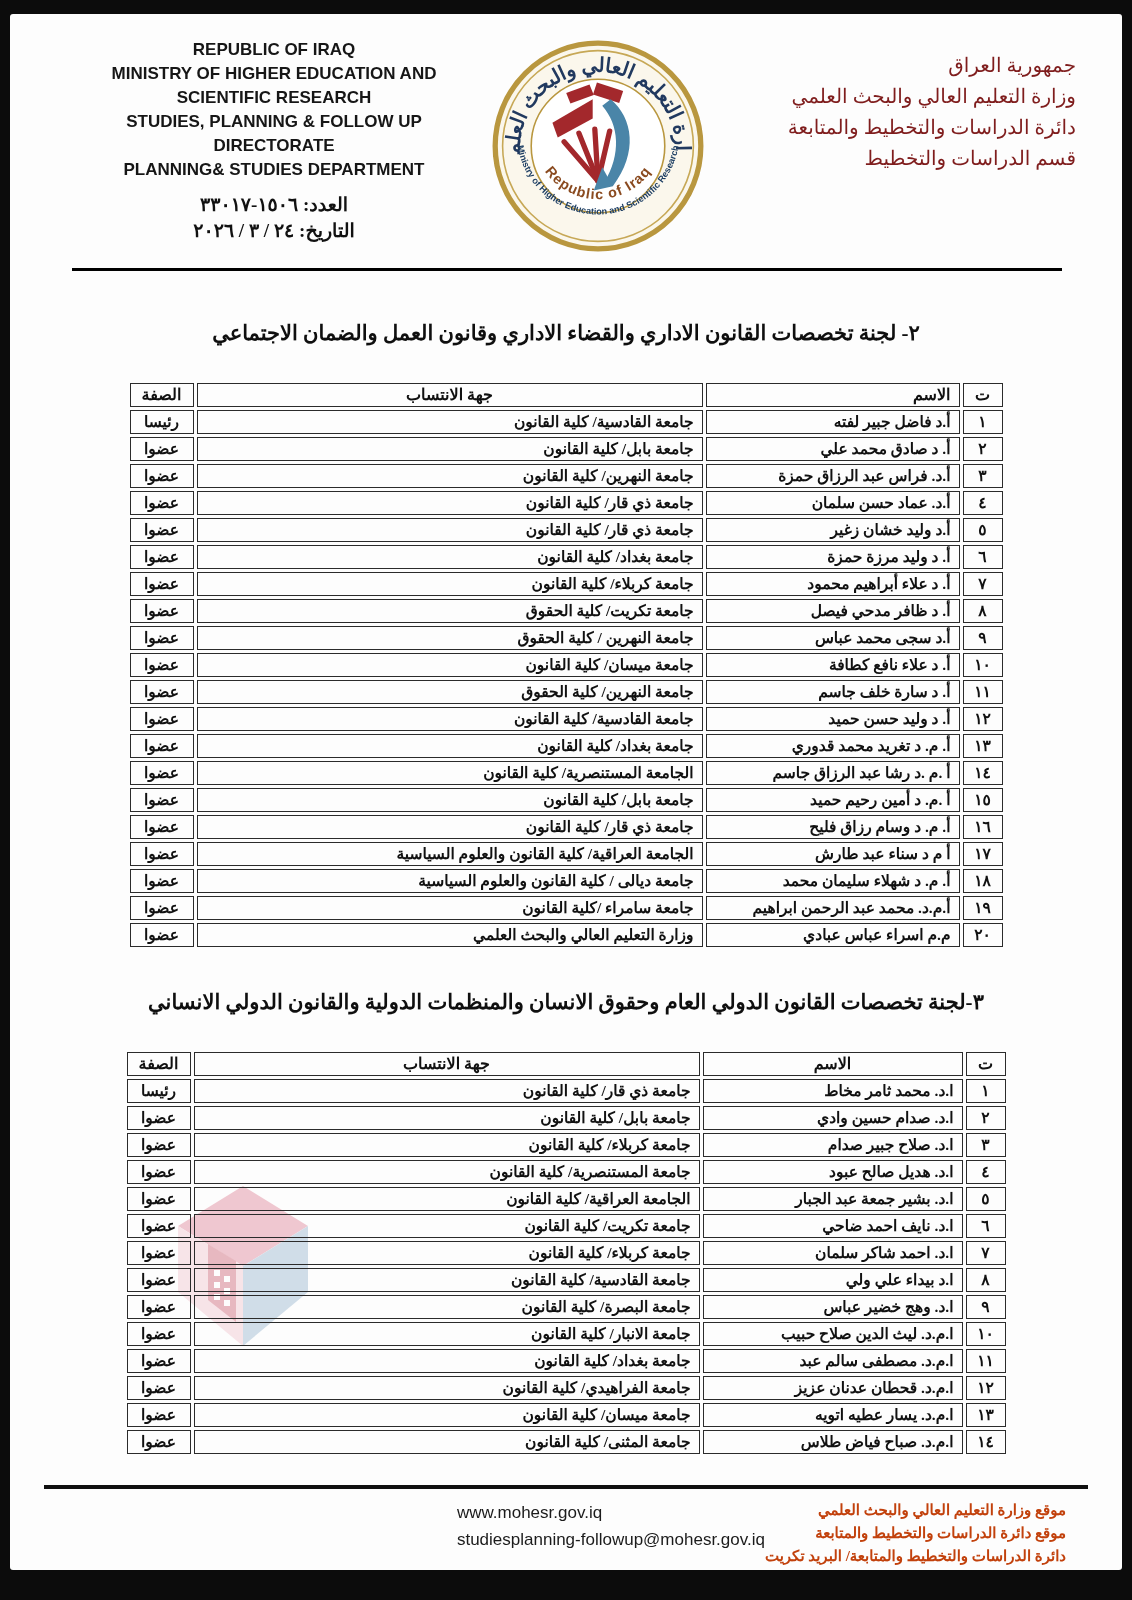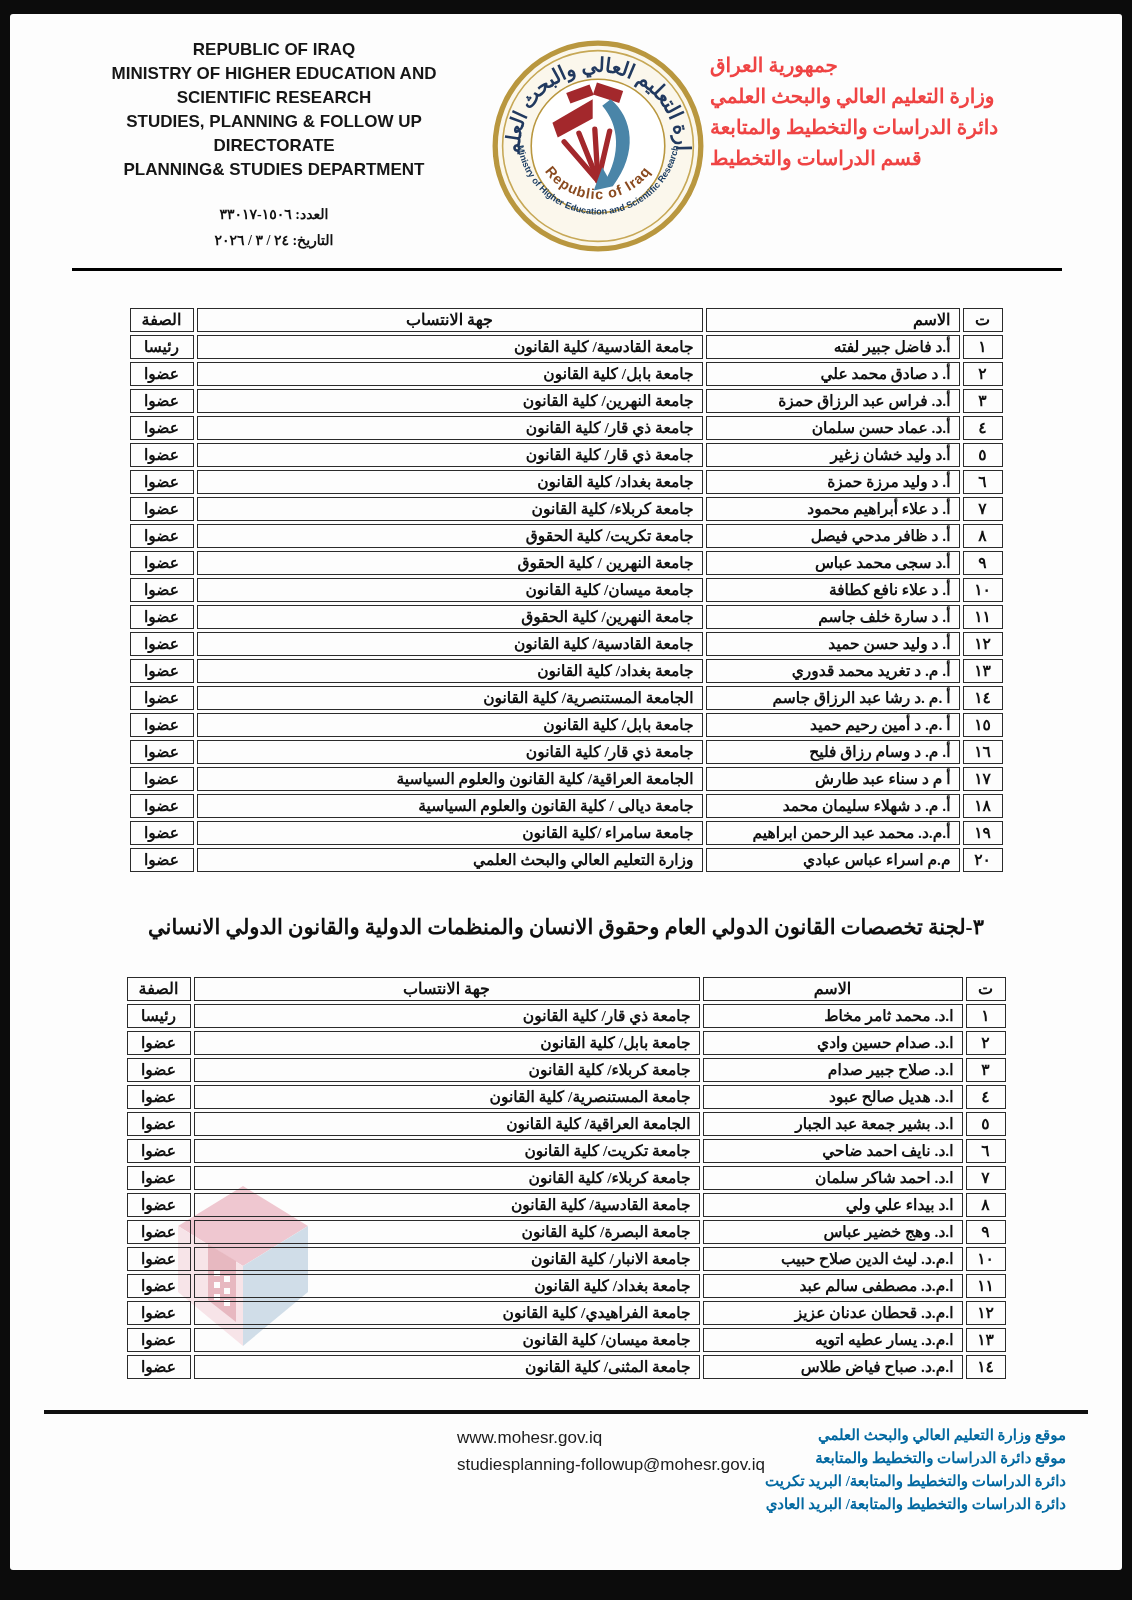--- a/index.html
+++ b/index.html
@@ -16,23 +16,23 @@
     width:100%;height:100%;
     background:#fdfdfd;
     border-radius:3px;
     overflow:hidden;
   }
   .content{position:relative;z-index:1;}
   
   .doc-header{display:flex;align-items:flex-start;padding:24px 46px 0 52px;}
   .hdr-left{width:424px;text-align:center;}
   .en-lines{font-family:"Liberation Sans","DejaVu Sans",sans-serif;font-weight:bold;font-size:17px;line-height:24px;color:#161616;}
-  .ref-lines{margin-top:20px;font-weight:bold;font-size:14px;line-height:26px;direction:rtl;}
+  .ref-lines{margin-top:10px;font-weight:bold;font-size:19px;line-height:26px;direction:rtl;}
   .hdr-logo{width:212px;margin:2px 6px 0 6px;flex:0 0 auto;}
-  .hdr-right{flex:1;direction:rtl;text-align:left;font-weight:bold;font-size:20px;line-height:31px;padding-top:12px;color:#ef4444;}
+  .hdr-right{flex:1;direction:rtl;text-align:right;font-weight:normal;font-size:20px;line-height:31px;padding-top:12px;color:#7f1d1d;}
   .hdr-rule{border-top:3px solid #000;margin:12px 60px 0 62px;}
   
   .sec-title{direction:rtl;text-align:center;font-weight:bold;font-size:21px;color:#0f0f0f;}
   .sec-title.s2{margin-top:50px;}
   .sec-title.s3{margin-top:40px;}
   
   table.cmte{
     direction:rtl;
     width:866px;margin:34px auto 0 auto;
     border-collapse:separate;border-spacing:3px 3.5px;
@@ -52,21 +52,21 @@
   table.cmte td:nth-child(2){}
   table.cmte th:nth-child(3),table.cmte td:nth-child(3){width:488px;}
   table.cmte td:nth-child(3){text-align:right;}
   table.cmte th:nth-child(4),table.cmte td:nth-child(4){width:58px;text-align:center;padding:0 2px;}
   table.cmte td:nth-child(4){text-align:center;}
   #table2 th.col-name{text-align:right;padding-left:2px;}
   
   .ftr-rule{border-top:4px solid #101010;margin:28px 34px 0 34px;}
   .doc-footer{display:flex;justify-content:flex-end;align-items:flex-start;padding:10px 56px 0 58px;}
   .ftr-links{font-family:"Liberation Sans","DejaVu Sans",sans-serif;font-size:17px;line-height:27px;color:#1b1b1b;}
-  .ftr-arabic{direction:rtl;text-align:right;font-weight:bold;font-size:15px;line-height:23px;color:#0369a1;}
+  .ftr-arabic{direction:rtl;text-align:right;font-weight:bold;font-size:15px;line-height:23px;color:#c2410c;}
   
   .watermark{position:absolute;left:158px;top:1168px;z-index:0;opacity:.42;}
 </style>
 </head>
 <body>
 
 <div class="page">
 
   <svg class="watermark" width="150" height="168" viewBox="0 0 150 168" aria-hidden="true">
     <polygon points="75,4 140,44 75,84 10,44" fill="#dd7f93"></polygon>
@@ -142,20 +142,21 @@
       <div class="hdr-right">
         <div>جمهورية العراق</div>
         <div>وزارة التعليم العالي والبحث العلمي</div>
         <div>دائرة الدراسات والتخطيط والمتابعة</div>
         <div>قسم الدراسات والتخطيط</div>
       </div>
     </header>
 
     <div class="hdr-rule"></div>
 
+    <h2 class="sec-title s2">٢- لجنة تخصصات القانون الاداري والقضاء الاداري وقانون  العمل والضمان الاجتماعي</h2>
 
     <table class="cmte" id="table2">
       <thead>
         <tr>
           <th>ت</th>
           <th class="col-name">الاسم</th>
           <th>جهة الانتساب</th>
           <th>الصفة</th>
         </tr>
       </thead>

